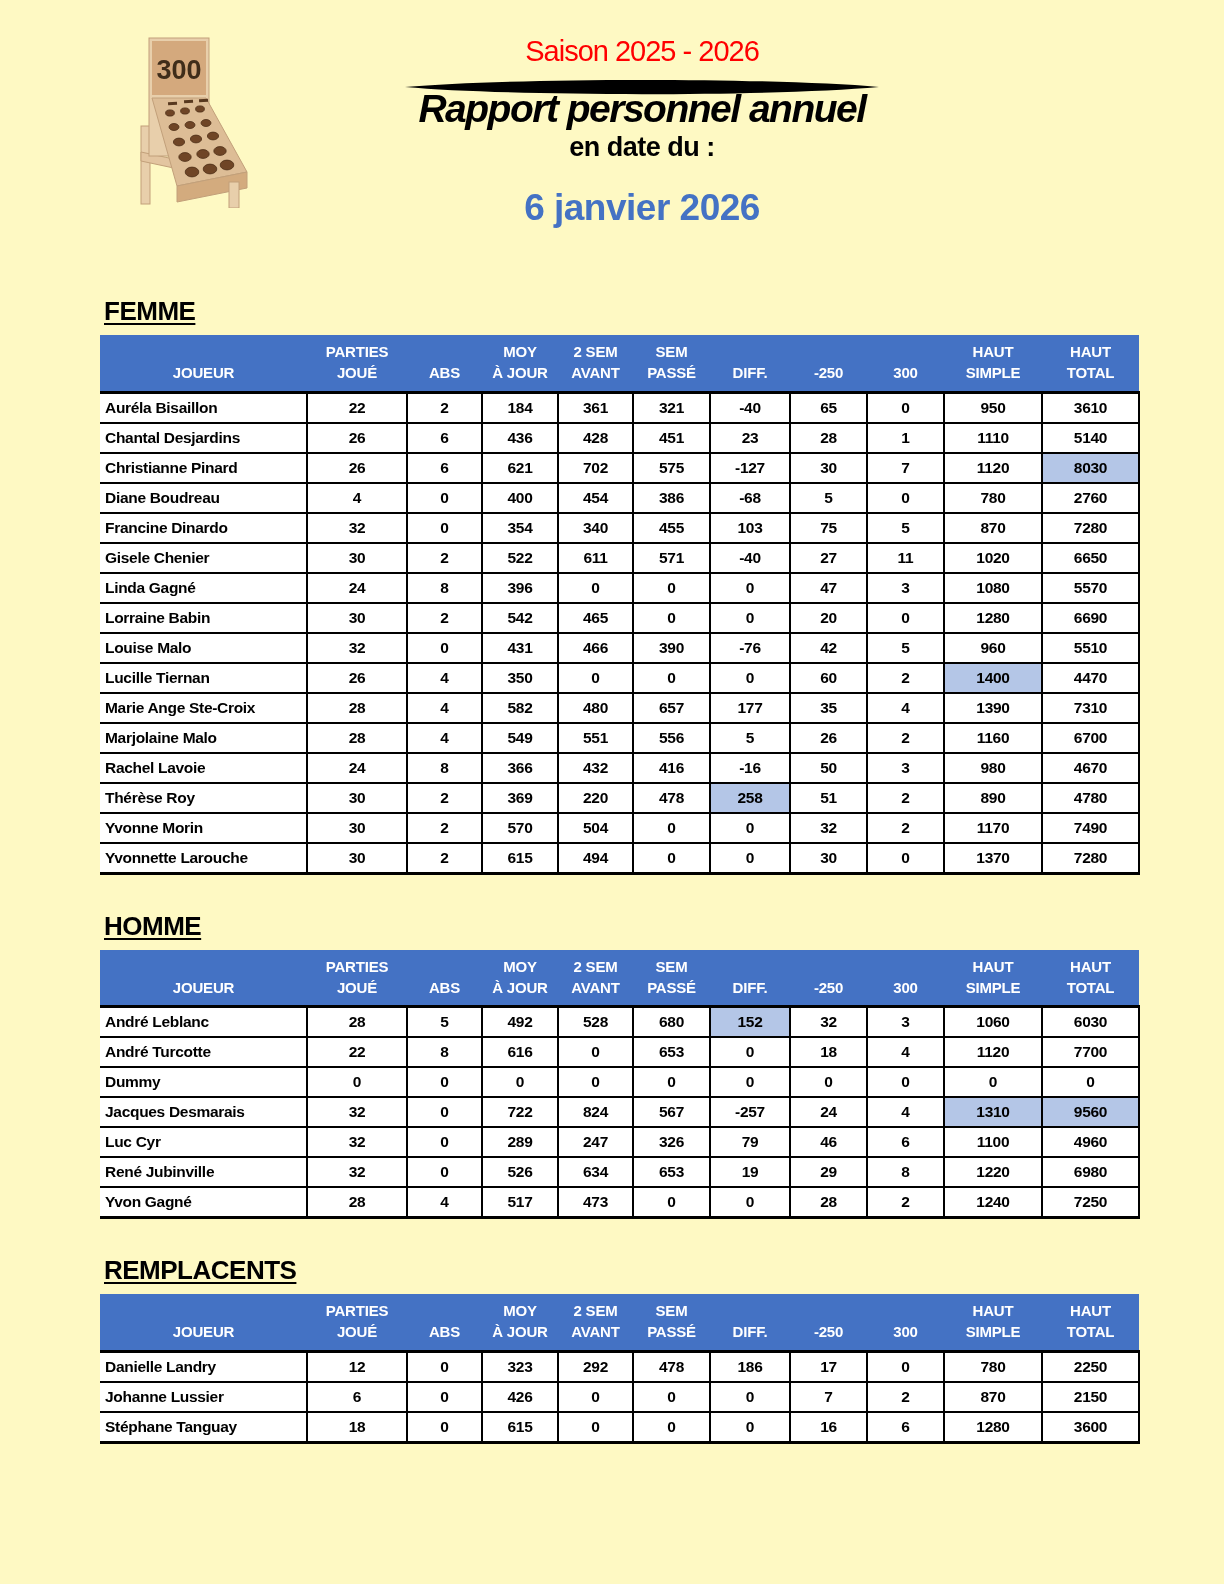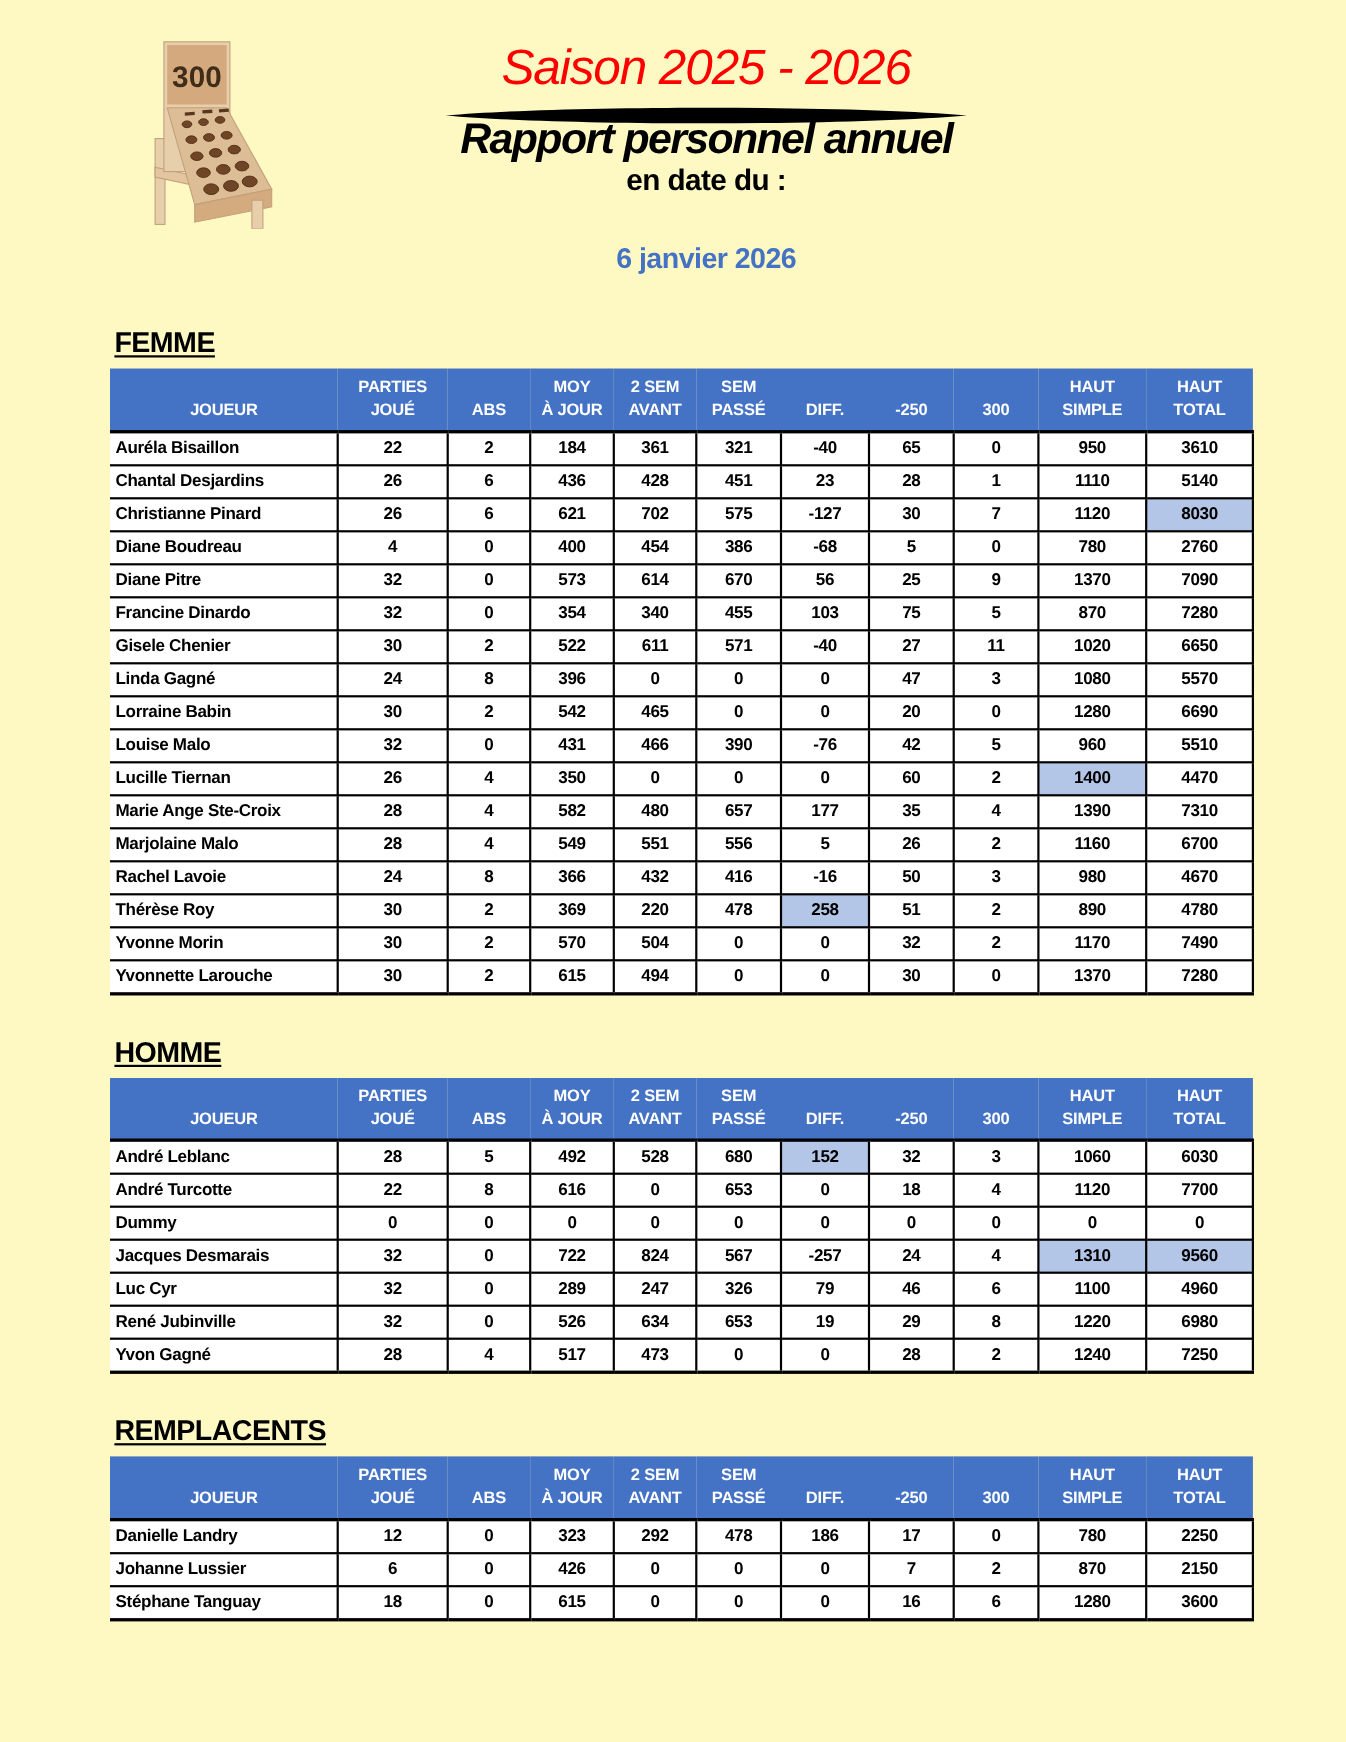--- a/index.html
+++ b/index.html
@@ -3,25 +3,25 @@
 <meta charset="utf-8">
 <style>
   html,body{margin:0;padding:0;}
   body{width:1224px;height:1584px;background:#ffffff;font-family:"Liberation Sans",sans-serif;}
   .page{position:relative;width:1224px;height:1584px;background:#fef9c3;overflow:hidden;}
 
   
   .header-area{position:relative;padding-top:36px;height:242px;}
   .logo{position:absolute;left:110px;top:36px;width:156px;height:172px;}
   .titles{margin:0 auto;width:700px;padding-left:60px;text-align:center;}
-  .season{font-size:45px;font-style:italic;font-weight:500;color:var(--red);letter-spacing:-1px;line-height:1.1;}
+  .season{font-size:29px;font-weight:500;color:var(--red);letter-spacing:-1px;line-height:1.1;}
   .divider{display:block;margin:8px auto -9px auto;}
   .report{font-size:39px;font-weight:bold;font-style:italic;color:#000;letter-spacing:-1.5px;line-height:1.05;}
   .datelabel{font-size:27px;font-weight:bold;color:#000;margin-top:2px;letter-spacing:-0.5px;}
-  .dateval{font-size:26px;font-weight:bold;color:var(--blue);margin-top:40px;letter-spacing:-0.5px;}
+  .dateval{font-size:37px;font-weight:bold;color:var(--blue);margin-top:24px;letter-spacing:-0.5px;}
 
   
   :root{--blue:#4472C4;--hl:#B4C6E7;--red:#FF0000;}
   .sections{margin-left:100px;width:1040px;}
   .section{margin-top:36px;}
   .section:first-child{margin-top:18px;}
   .section-title{font-size:26px;font-weight:bold;color:#000;text-decoration:underline;text-decoration-thickness:2px;text-underline-offset:3px;margin:0 0 8px 4px;letter-spacing:-0.5px;}
   table.stats{border-collapse:collapse;table-layout:fixed;width:1040px;font-family:"Liberation Sans",sans-serif;}
   .stats th{background:var(--blue);color:#fff;vertical-align:bottom;padding:6px 2px 7px 2px;font-size:15px;font-weight:bold;border:none;border-bottom:3px solid #000;line-height:1.42;letter-spacing:-0.2px;text-align:center;}
   .stats th .hl1,.stats th .hl2{white-space:nowrap;}
@@ -195,33 +195,20 @@
               <td class="num">400</td>
               <td class="num">454</td>
               <td class="num">386</td>
               <td class="num">-68</td>
               <td class="num">5</td>
               <td class="num">0</td>
               <td class="num">780</td>
               <td class="num">2760</td>
             </tr>
             <tr>
-              <td class="name">Diane Pitre</td>
-              <td class="num">32</td>
-              <td class="num">0</td>
-              <td class="num">573</td>
-              <td class="num">614</td>
-              <td class="num">670</td>
-              <td class="num">56</td>
-              <td class="num">25</td>
-              <td class="num">9</td>
-              <td class="num">1370</td>
-              <td class="num">7090</td>
-            </tr>
-            <tr>
               <td class="name">Francine Dinardo</td>
               <td class="num">32</td>
               <td class="num">0</td>
               <td class="num">354</td>
               <td class="num">340</td>
               <td class="num">455</td>
               <td class="num">103</td>
               <td class="num">75</td>
               <td class="num">5</td>
               <td class="num">870</td>

